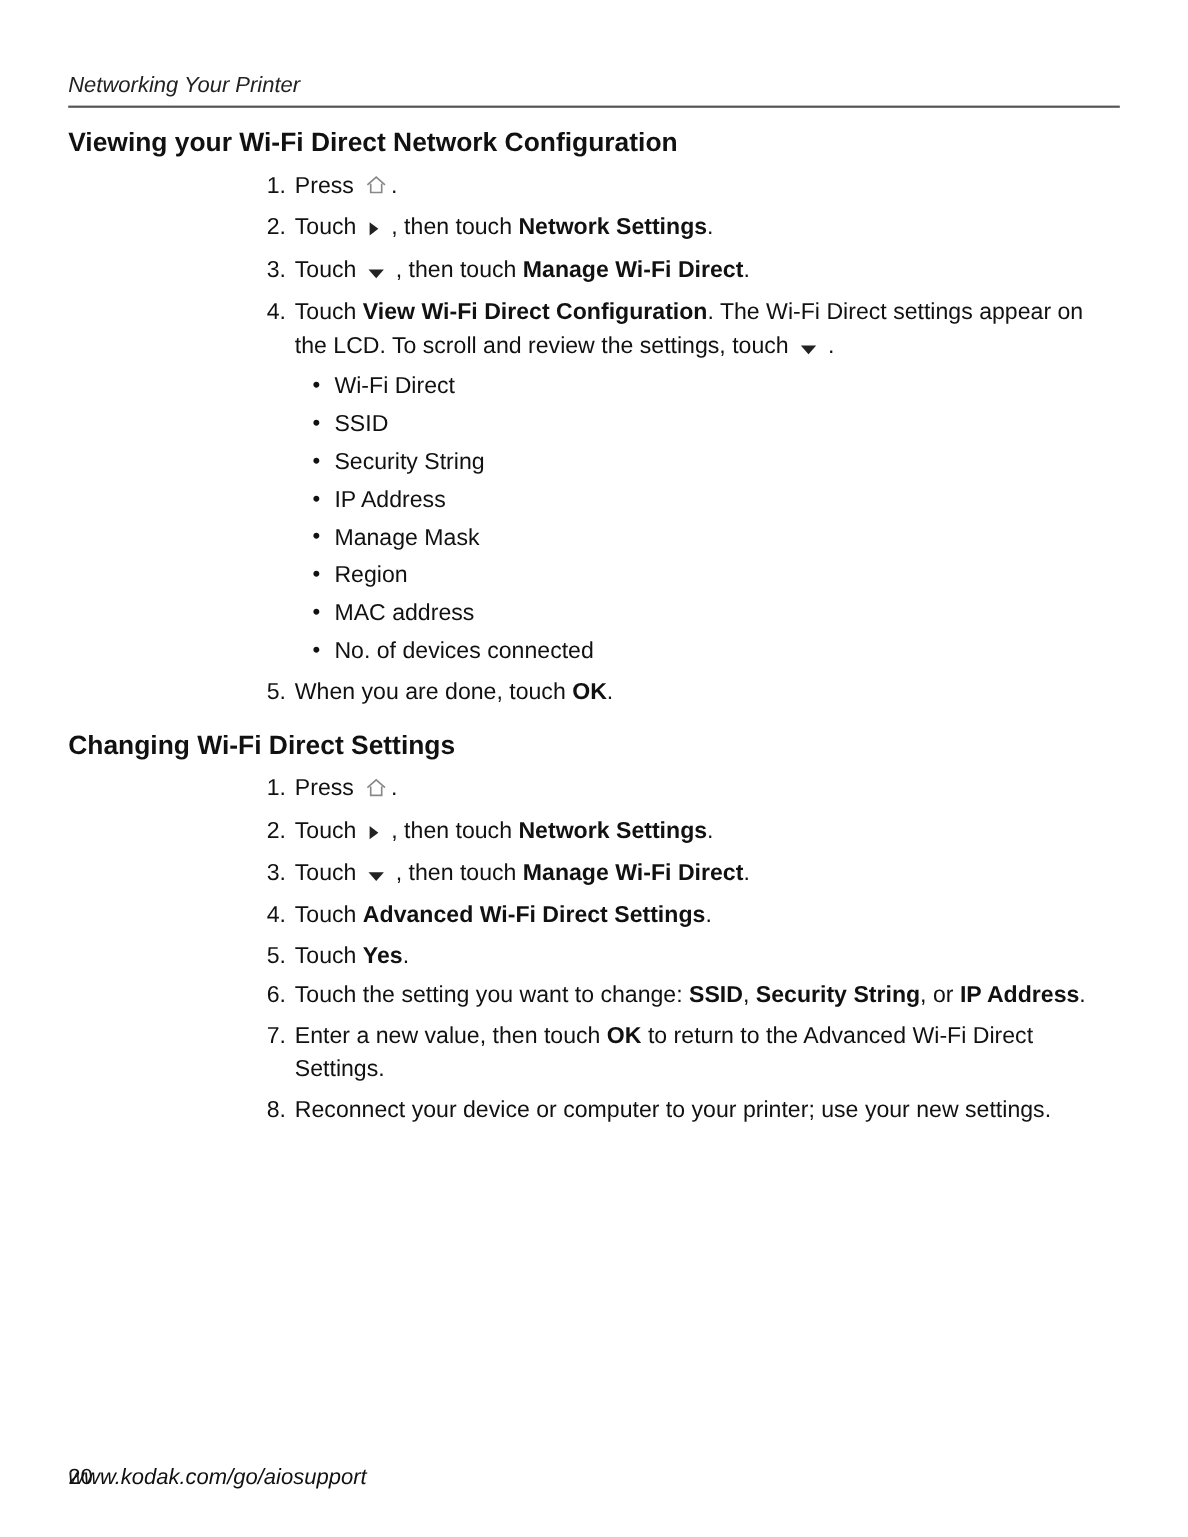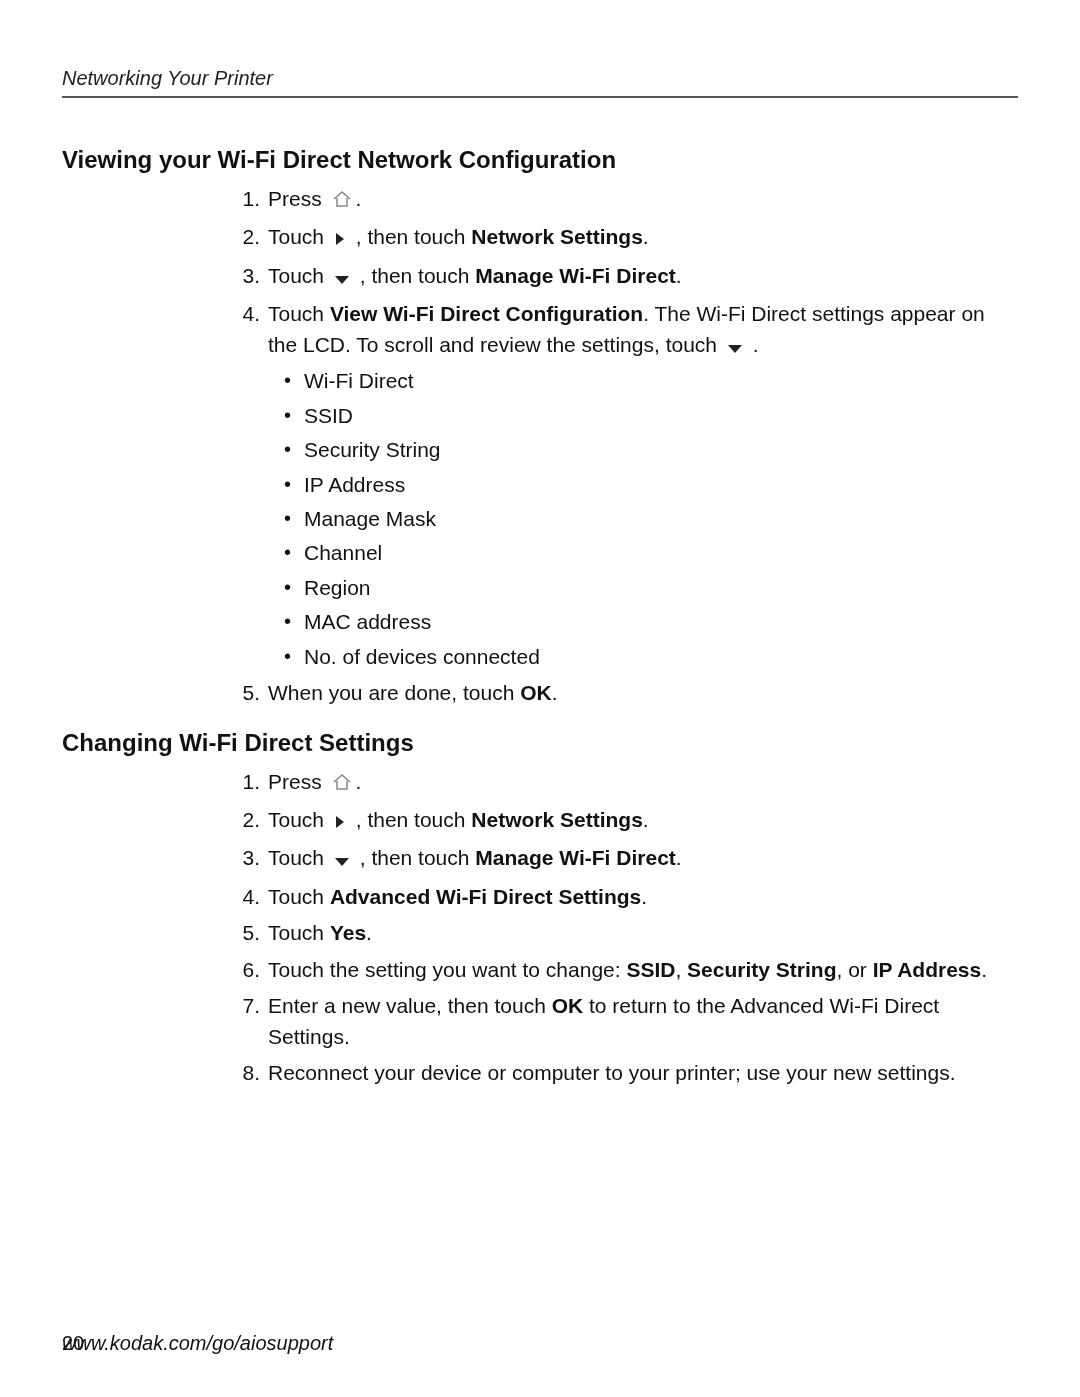--- a/index.html
+++ b/index.html
@@ -20,21 +20,21 @@
     font-style: italic;
     font-size: 20px;
     color: #222;
     padding-bottom: 6px;
     border-bottom: 2px solid #555;
   }
   .section-title {
     font-weight: 700;
     font-size: 24px;
     color: #111;
-    margin-top: 48px;
+    margin-top: 18px;
     margin-bottom: 10px;
   }
   .section-title.second {
     margin-top: 20px;
   }
   .indented-block {
     margin-left: 178px;
     font-size: 21px;
     line-height: 1.45;
   }
@@ -136,21 +136,20 @@
           <svg width="16" height="10" viewBox="0 0 16 10">
               <path d="M1 1 L8 9 L15 1 Z" fill="#222"></path>
             </svg>
         </span><span> .</span>
         <ul class="bullets">
           <li>Wi-Fi Direct</li>
           <li>SSID</li>
           <li>Security String</li>
           <li>IP Address</li>
           <li>Manage Mask</li>
-          <li>Channel</li>
           <li>Region</li>
           <li>MAC address</li>
           <li>No. of devices connected</li>
         </ul>
       </li>
       <li><span class="num">5.</span>
         <span>When you are done, touch </span><span class="bold">OK</span><span>.</span>
       </li>
     </ol>
   </div>

